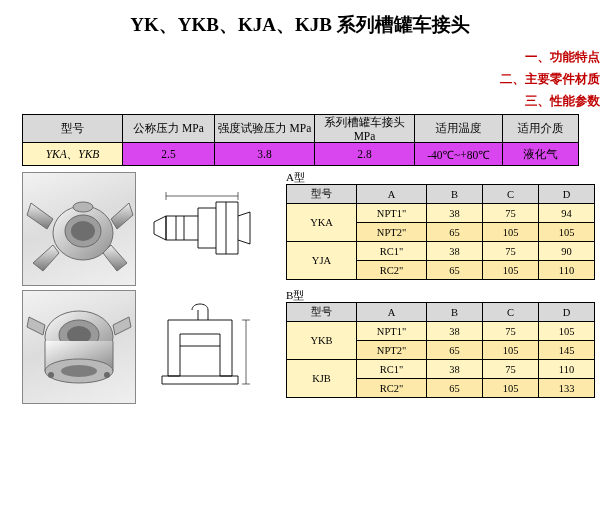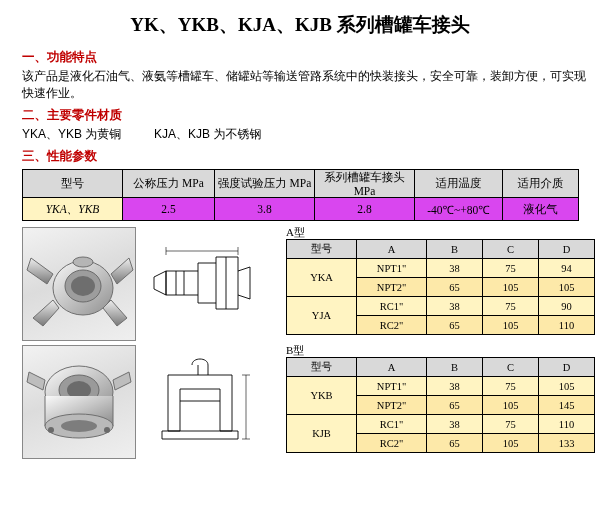--- a/index.html
+++ b/index.html
@@ -29,21 +29,22 @@
     font-family: "Liberation Serif", serif;
     letter-spacing: 0px;
     padding-top: 12px;
     padding-bottom: 6px;
   }
   .sec-head {
     color: #c00000;
     font-weight: bold;
     font-size: 12.5px;
     font-family: "Liberation Sans", sans-serif;
-    margin: 5px 0 2px 22px;
+    margin: 5px 0 2px 10px;
+    text-align: right;
   }
   .body-text {
     font-size: 12px;
     font-family: "Liberation Sans", sans-serif;
     line-height: 17px;
     margin: 0 14px 0 22px;
     text-align: justify;
   }
   .mat-line {
     font-size: 12px;
@@ -149,28 +150,22 @@
   }
 </style>
 </head>
 <body>
 
 <div class="page">
 
   <div class="title">YK、YKB、KJA、KJB 系列槽罐车接头</div>
 
   <div class="sec-head">一、功能特点</div>
-  <div class="body-text">该产品是液化石油气、液氨等槽罐车、储罐站等输送管路系统中的快装接头，安全可靠，装卸方便，可实现快速作业。</div>
 
   <div class="sec-head">二、主要零件材质</div>
-  <div class="mat-line">
-    <span>YKA、YKB 为黄铜</span>
-    <span class="gap"></span>
-    <span>KJA、KJB 为不锈钢</span>
-  </div>
 
   <div class="sec-head">三、性能参数</div>
 
   <table class="perf">
     <colgroup>
       <col style="width:100px">
       <col style="width:92px">
       <col style="width:100px">
       <col style="width:100px">
       <col style="width:88px">

